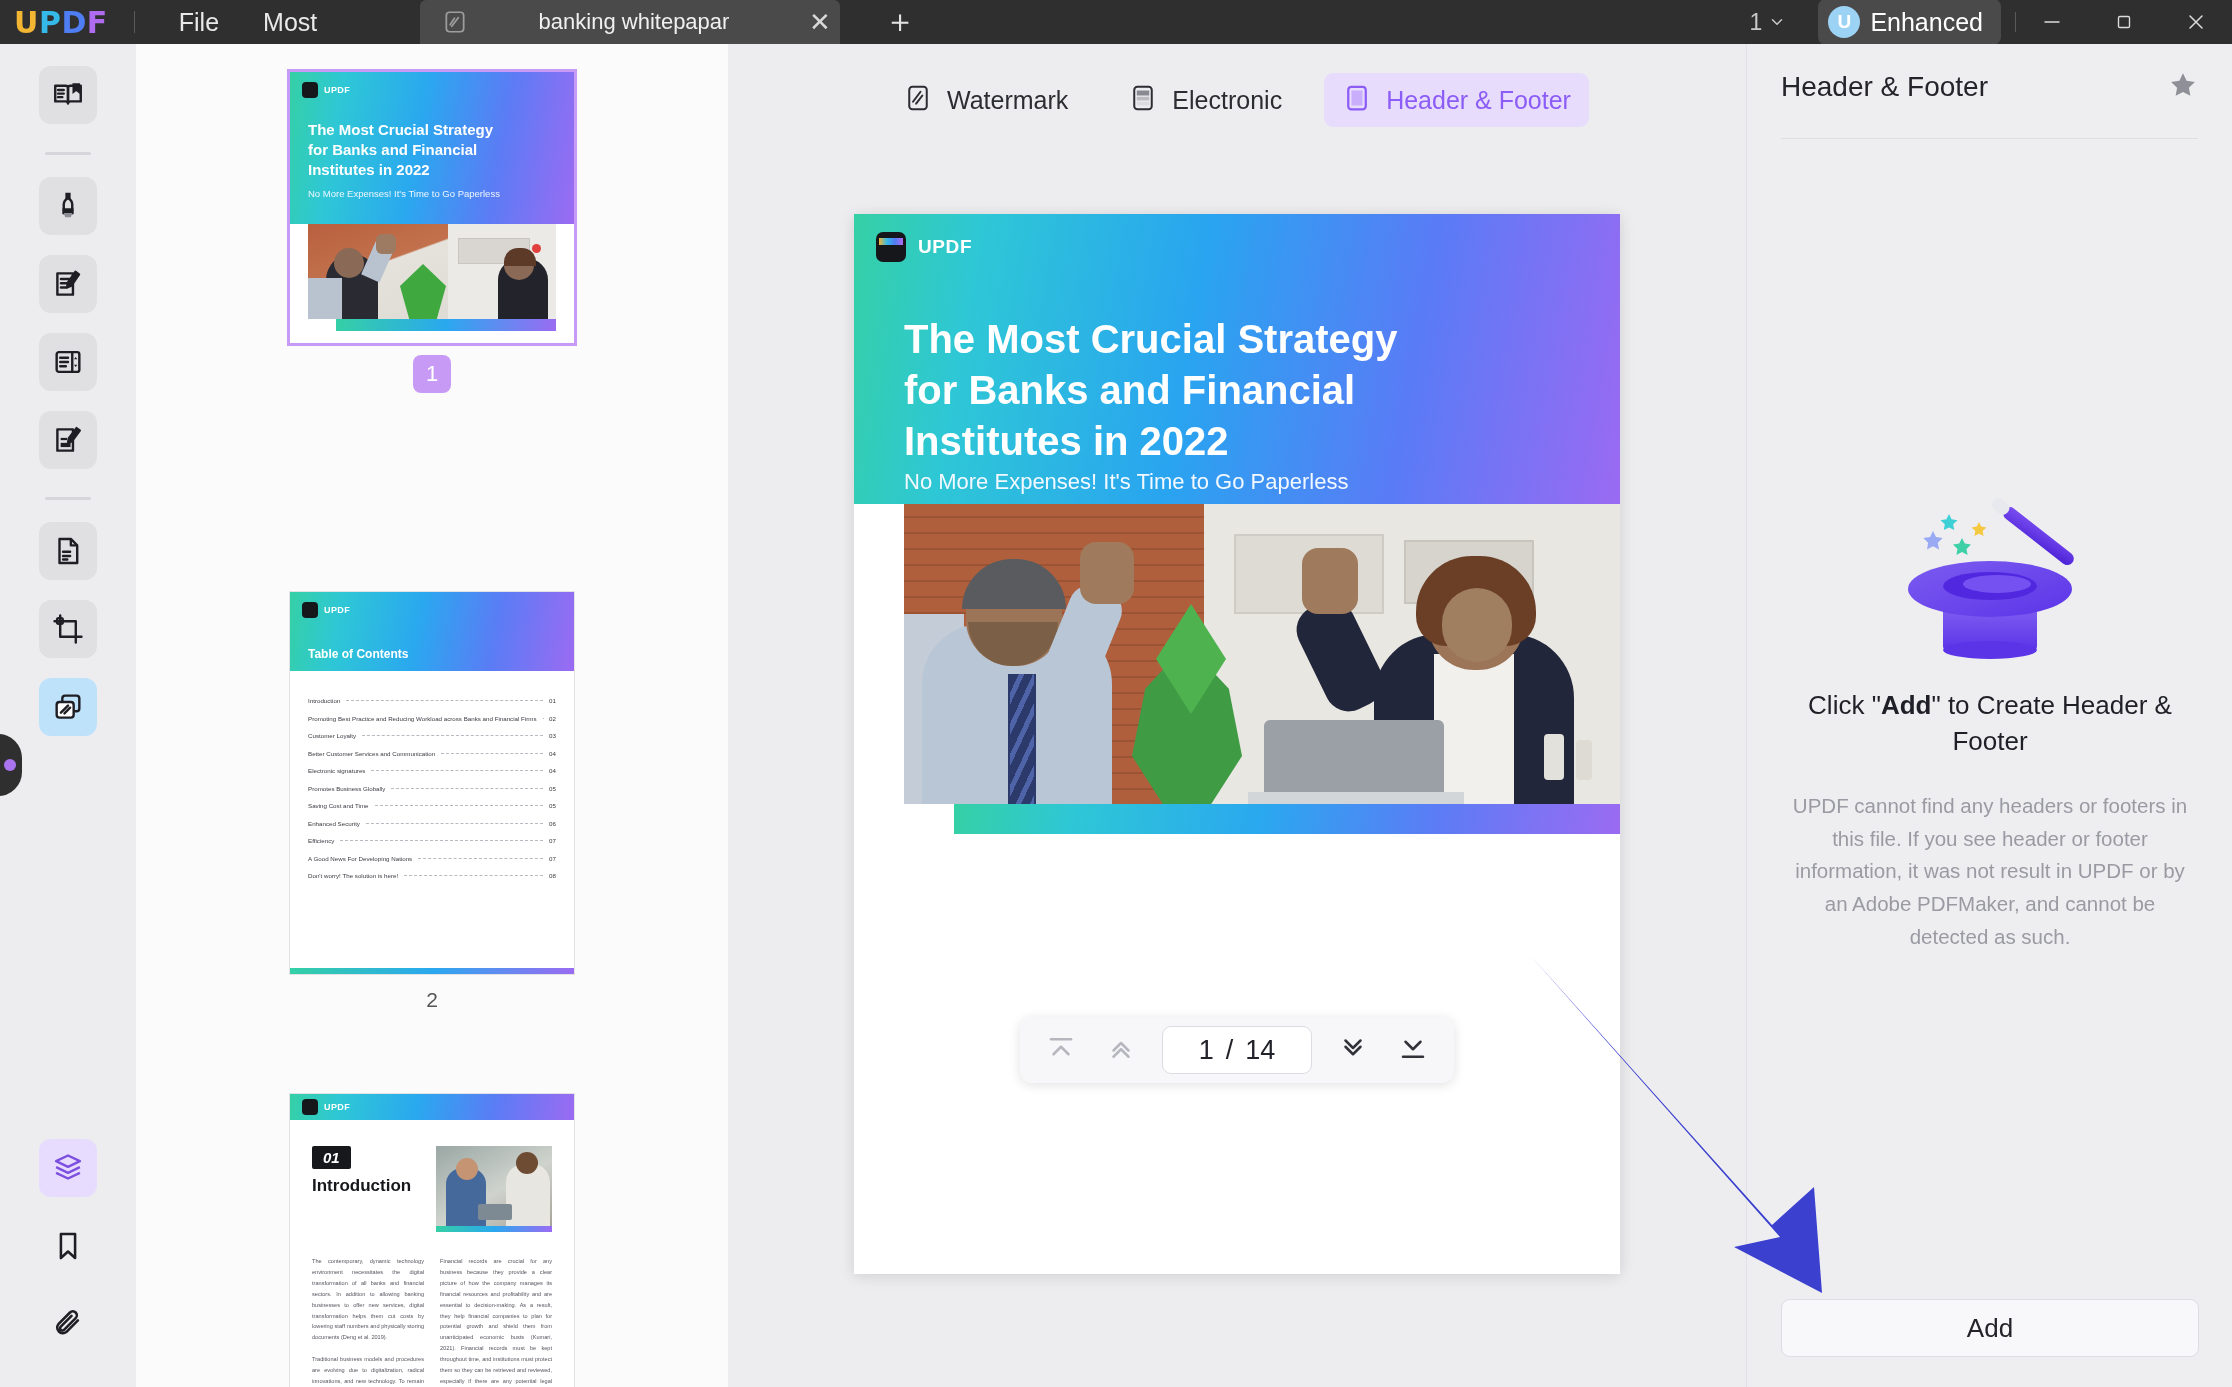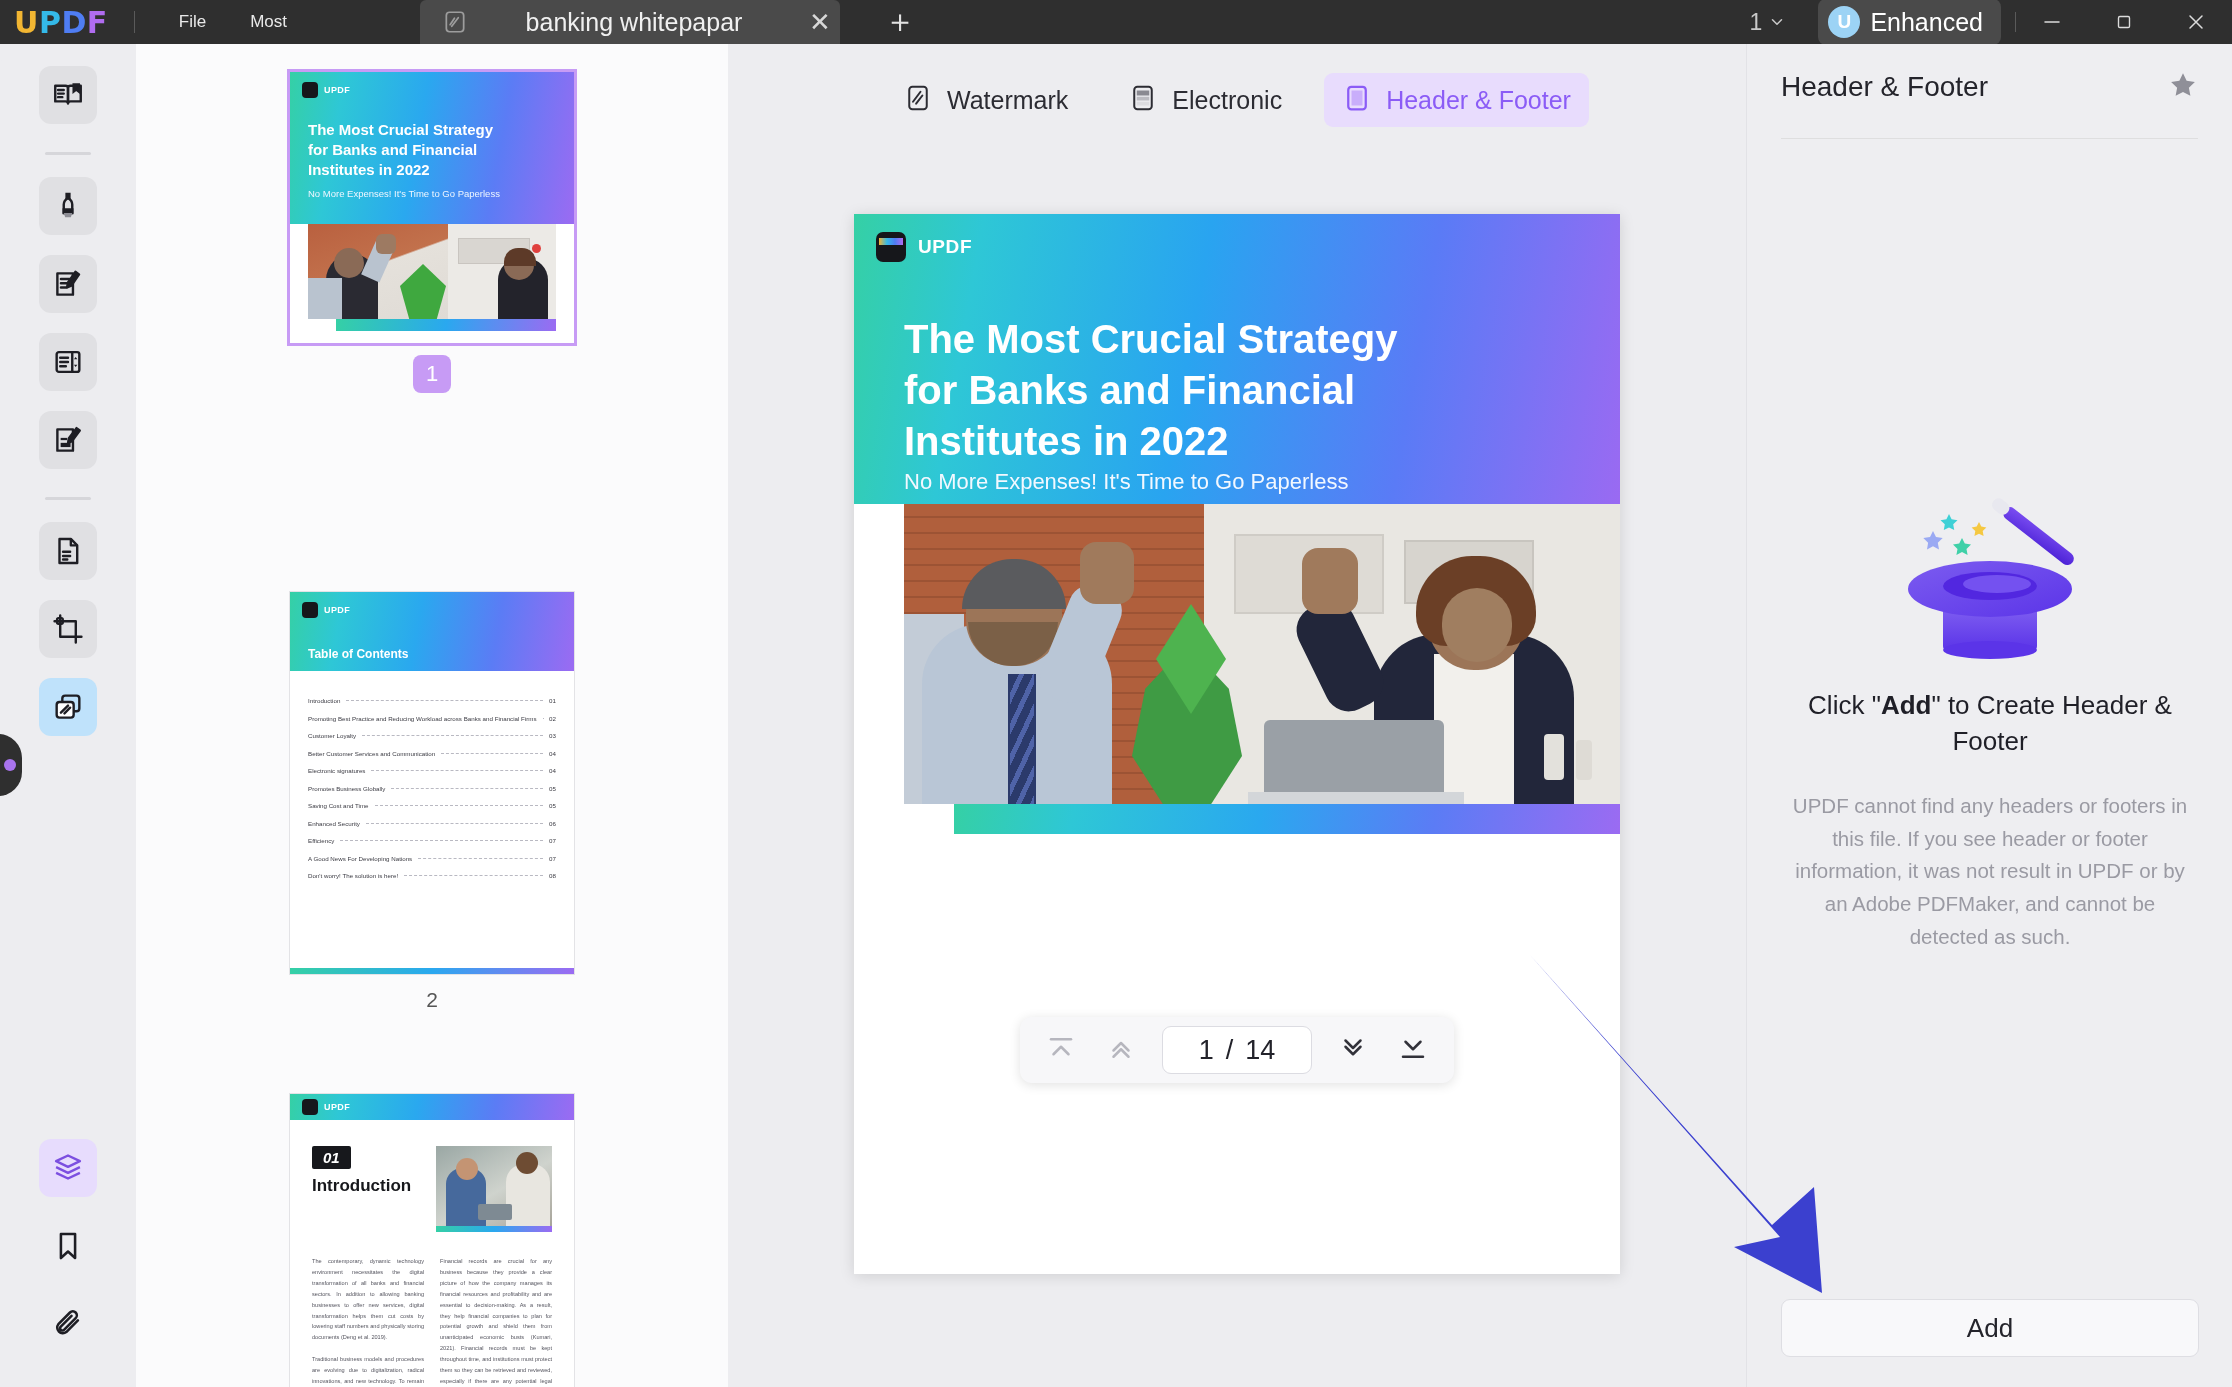--- a/index.html
+++ b/index.html
@@ -19,31 +19,31 @@
   .brand {
     margin-left: 14px; font-size: 30px; font-weight: bold; letter-spacing: .5px;
     font-family: "DejaVu Sans", sans-serif;
   }
   .brand .u { color: #f2b632; } .brand .p { color: #34b9e8; }
   .brand .d { color: #4f7df3; } .brand .f { color: #b06cf0; }
   .brand-sep {
     width: 1px; height: 22px; background: #5a5a5a; margin: 0 22px 0 26px;
   }
   .menu-item {
-    color: #e9e9e9; font-size: 17px; padding: 4px 22px; cursor: default;
+    color: #e9e9e9; font-size: 25px; padding: 4px 22px; cursor: default;
   }
 
   .tab {
     position: absolute; left: 420px; top: 0; width: 420px; height: 44px;
     background: #4a4a4a; display: flex; align-items: center;
     border-top-left-radius: 6px; border-top-right-radius: 6px;
   }
   .tab-icon { margin-left: 22px; width: 26px; height: 26px; opacity: .75; }
   .tab-title {
-    flex: 1; text-align: center; color: #f0f0f0; font-size: 25px;
+    flex: 1; text-align: center; color: #f0f0f0; font-size: 22px;
     white-space: nowrap; overflow: hidden;
   }
   .tab-close {
     width: 40px; text-align: center; color: #d8d8d8; font-size: 26px; cursor: pointer;
   }
   .tab-new {
     position: absolute; left: 880px; top: 4px; width: 40px; height: 36px;
     color: #e2e2e2; font-size: 32px; text-align: center; line-height: 34px; cursor: pointer;
   }
 

